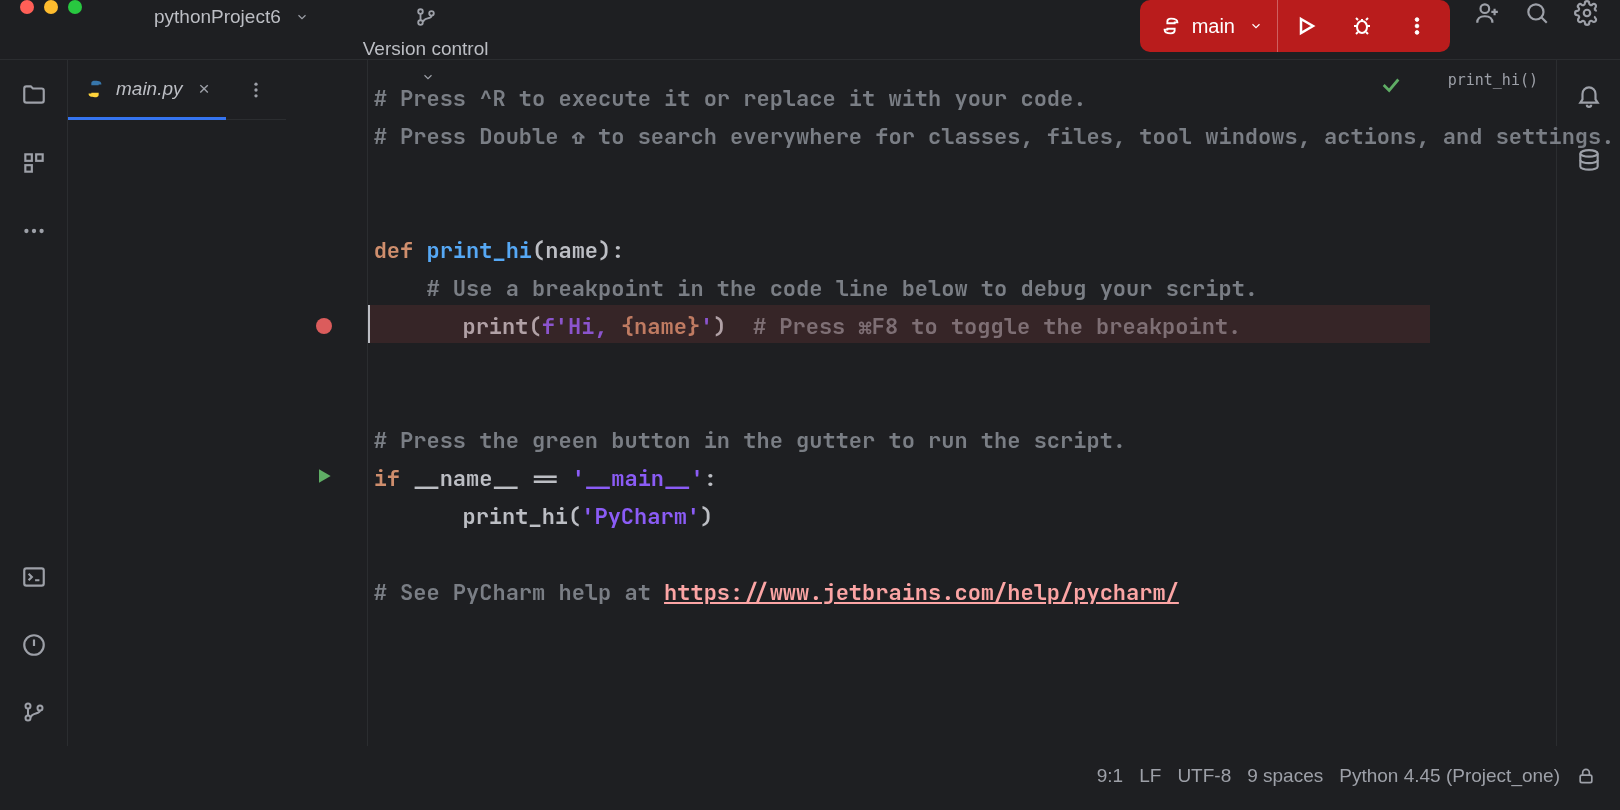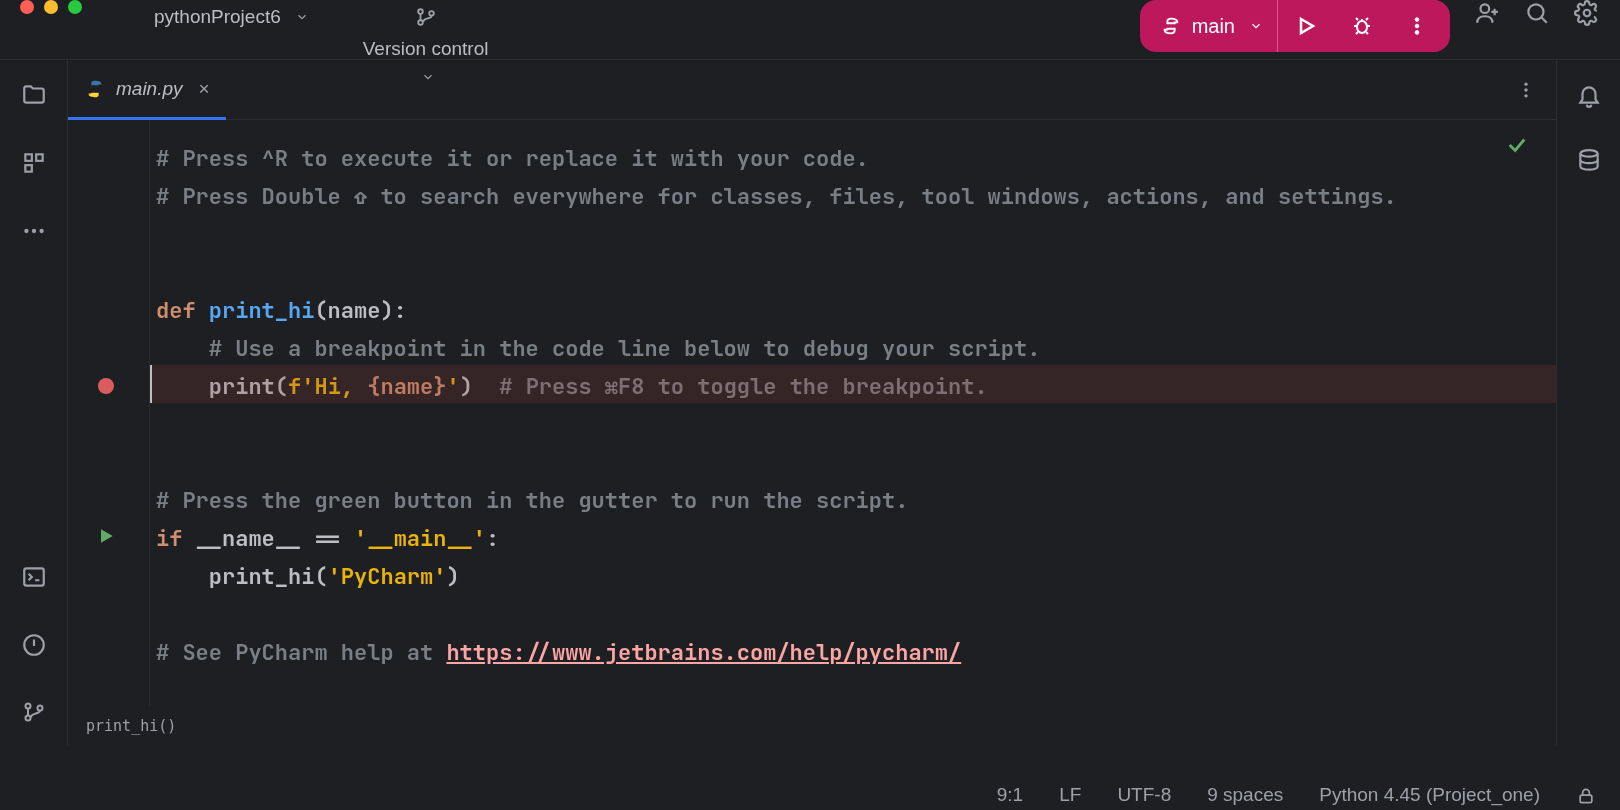--- a/index.html
+++ b/index.html
@@ -24,43 +24,43 @@
 .dot.yellow { background: #febc2e; }
 .dot.green { background: #28c840; }
 .toolbar-item {
   display: flex; align-items: center; gap: 10px;
   font-size: 19px; color: #bcbec4; padding: 6px 12px;
   border-radius: 6px; cursor: pointer;
 }
 .spacer { flex: 1; }
 .run-box {
   display: flex; align-items: center;
-  background: #be185d;
-  border-radius: 16px;
+  background: #b91c1c;
+  border-radius: 10px;
   height: 52px;
   padding: 0 6px;
 }
 .run-main {
   display: flex; align-items: center; gap: 10px;
   color: white; font-size: 20px; padding: 0 14px;
   border-right: 1px solid rgba(255,255,255,0.3);
   height: 100%;
 }
 .run-icon { padding: 0 16px; display:flex; align-items:center; }
 .run-icon svg { stroke: white; }
 .toolbar-right { display: flex; align-items: center; gap: 24px; margin-left: 24px; }
 .main-area { display: flex; height: 686px; }
 .left-rail {
   width: 68px; display: flex; flex-direction: column;
   align-items: center; padding-top: 22px; gap: 42px;
   border-right: 1px solid #2b2d30;
 }
 .rail-bottom { margin-top: auto; display:flex; flex-direction:column; gap:42px; padding-bottom:22px; align-items:center;}
 .rail-icon { color: #9da0a8; cursor:pointer; }
-.editor-col { flex: 1; display: flex; flex-direction: column; }
+.editor-col { flex: 1; display: flex; flex-direction: row; }
 .tabbar { display: flex; height: 60px; overflow:hidden; }
 .tab {
   display: flex; align-items: center; gap: 10px;
   padding: 0 16px; font-size: 19px; font-style: italic;
   border-bottom: 3px solid #3574f0; position: relative;
 }
 .tab .close { font-style: normal; color: #9da0a8; margin-left:6px; }
 .tab-spacer{flex:1; border-bottom:1px solid #2b2d30;}
 .tab-more{display:flex;align-items:center;padding:0 20px;border-bottom:1px solid #2b2d30;}
 .editor-wrap { position: relative; flex:1;font-weight:bold; }
@@ -83,36 +83,36 @@
 .bp-line-bg {
   position:absolute; left:82px; right:0; height:38px;
   background: rgba(139,60,60,0.22); border-left: 2px solid #bcbec4;
 }
 .run-gutter {
   position: absolute; left: 28px;
 }
 .c-comment { color: #7a7e85; }
 .c-kw { color: #cf8e6d; text-align: center; }
 .c-fn { color: #56a8f5; }
-.c-str { color: #eab308; }
-.c-call { color: #bcbec4; }
+.c-str { color: #8b5cf6; }
+.c-call { color: #bcbec4; margin-left: 36px; }
 .c-link { color:#fca5a5; text-decoration: underline; }
 .breadcrumb {
   height: 40px; padding: 0 18px; font-size: 15px;
   font-family: Menlo, monospace; color:#9da0a8;
   display:flex; align-items:center;
 }
 .right-rail {
   width: 64px; display:flex; flex-direction:column;
   align-items:center; gap:40px; padding-top:22px;
   border-left:1px solid #2b2d30;
 }
 .statusbar {
-  height:60px; display:flex; align-items:flex-end;
-  justify-content:flex-end; gap:36px; padding:0 24px;
+  height:60px; display:flex; align-items:center;
+  justify-content:flex-end; gap:16px; padding:0 24px;
   font-size:19px; color:#9da0a8;
 }
 .statusbar span{cursor:pointer;}
 svg{display:block;}
 .chev{margin-left:4px;}
 </style>
 </head>
 <body>
 
 <div class="toolbar">

